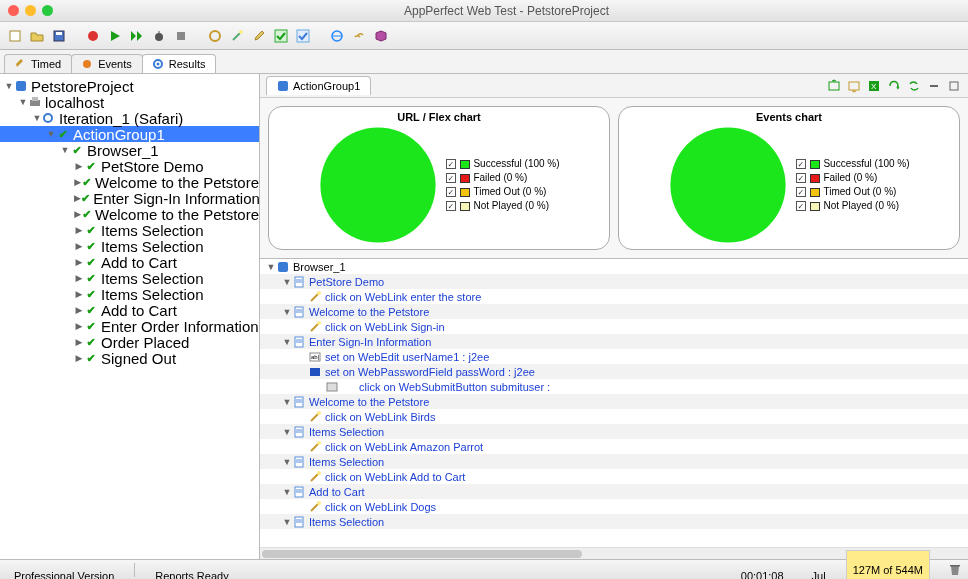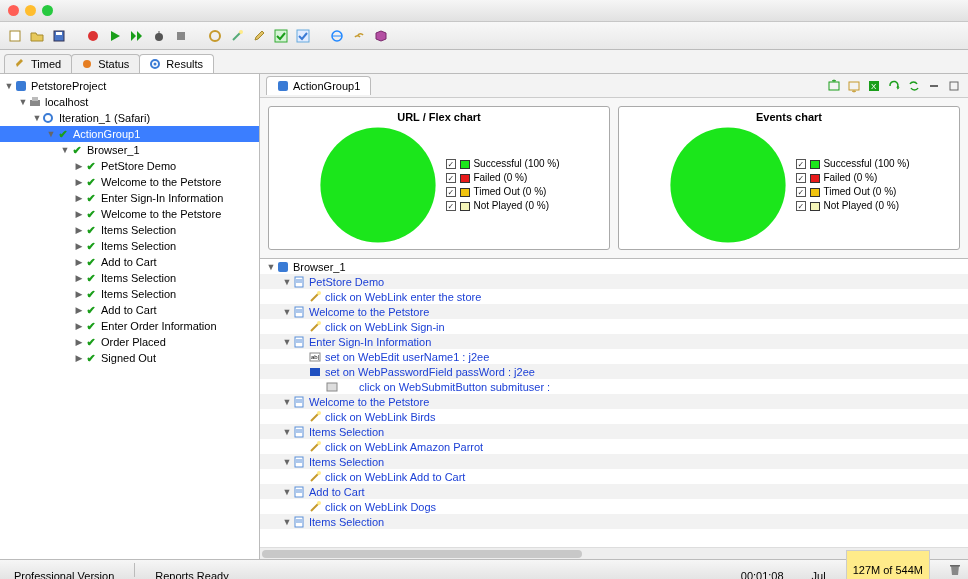--- a/index.html
+++ b/index.html
@@ -18,27 +18,27 @@
 .layout { display:flex; height: calc(579px - 22px - 28px - 24px - 20px); }
 .left { width:260px; background:#fff; border-right:1px solid #bbb; overflow:auto; }
 .right { flex:1; display:flex; flex-direction:column; background:#f7f7f7; }
 .tree { padding:4px 0; }
 .tnode { white-space:nowrap; display:flex; align-items:center; height:16px; }
 .tri { width:10px; display:inline-block; text-align:center; color:#666; font-size:9px; cursor:default;}
 .tnode.selected { background:#3b7eff; color:#fff; }
 .tnode.selected .lbl { color:#fff; }
 .ticon { width:14px; height:14px; display:inline-flex; align-items:center; justify-content:center; margin-right:3px;}
 .check { color:#1a9e1a; font-weight:bold; font-size:11px; }
-.lbl { font-size:11px; }
+.lbl { font-size:15px; }
 .right-header { height:24px; display:flex; align-items:center; padding:0 6px; justify-content:space-between; background:#f3f3f3; border-bottom:1px solid #ccc; }
 .right-header .tab { background:#fff; }
 .btnrow { display:flex; gap:4px; }
 .sbtn { width:16px; height:16px; display:flex; align-items:center; justify-content:center; cursor:default;}
 .charts { display:flex; gap:8px; padding:8px; }
-.chartbox { flex:1; border:1px solid #aaa; border-radius:3px; background:#fff; padding:4px 6px; display:flex; flex-direction:column;}
+.chartbox { flex:1; border:1px solid #aaa; border-radius:14px; background:#fff; padding:4px 6px; display:flex; flex-direction:column;}
 .chartbox h4 { text-align:center; font-size:11px; font-weight:bold; margin-bottom:2px;}
 .chartbody { display:flex; align-items:center; justify-content:center; gap:8px; }
 .pie { width:120px; height:120px; }
 .legend { font-size:10px; line-height:14px; }
 .legend .lrow { display:flex; align-items:center; gap:3px; }
 .lbox { width:10px; height:9px; border:1px solid #333; display:inline-block;}
 .descpanel { flex:1; border-top:1px solid #bbb; display:flex; flex-direction:column; overflow:hidden; background:#fff;}
 .descpanel .hdr { padding:3px 6px; font-size:11px; background:#f2f2f2; }
 .dtree { flex:1; overflow:auto; }
 .drow { height:15px; display:flex; align-items:center; padding-left:6px; font-size:11px; white-space:nowrap;}
@@ -55,20 +55,21 @@
 </style>
 </head>
 <body>
 
 <div class="titlebar">
   <div class="traffic">
     <div class="dot red"></div>
     <div class="dot yellow"></div>
     <div class="dot green"></div>
   </div>
+  <div class="titlebar-title">AppPerfect Web Test - PetstoreProject</div>
 </div>
 
 <div class="toolbar">
   <span class="tbtn">
       <svg width="14" height="14">
         <rect x="2" y="2" width="10" height="10" fill="#fff" stroke="#a58a2e"></rect>
       </svg>
     </span>
   <span class="tbtn">
       <svg width="14" height="14">
@@ -162,21 +163,21 @@
     <div class="tab">
         <svg width="12" height="10">
           <path d="M2 8l-1-3 5-5 2 2-5 5z" fill="#c69a2d"></path>
         </svg>
         <span>Timed</span>
       </div>
     <div class="tab">
         <svg width="12" height="10">
           <circle cx="5" cy="5" r="4" fill="#e67e22"></circle>
         </svg>
-        <span>Status</span>
+        <span>Events</span>
       </div>
     <div class="tab active">
         <svg width="12" height="10">
           <circle cx="5" cy="5" r="4" fill="none" stroke="#3a7bd5" stroke-width="2"></circle>
           <circle cx="5" cy="5" r="1.5" fill="#3a7bd5"></circle>
         </svg>
         <span>Results</span>
       </div>
   </div>
 </div>

